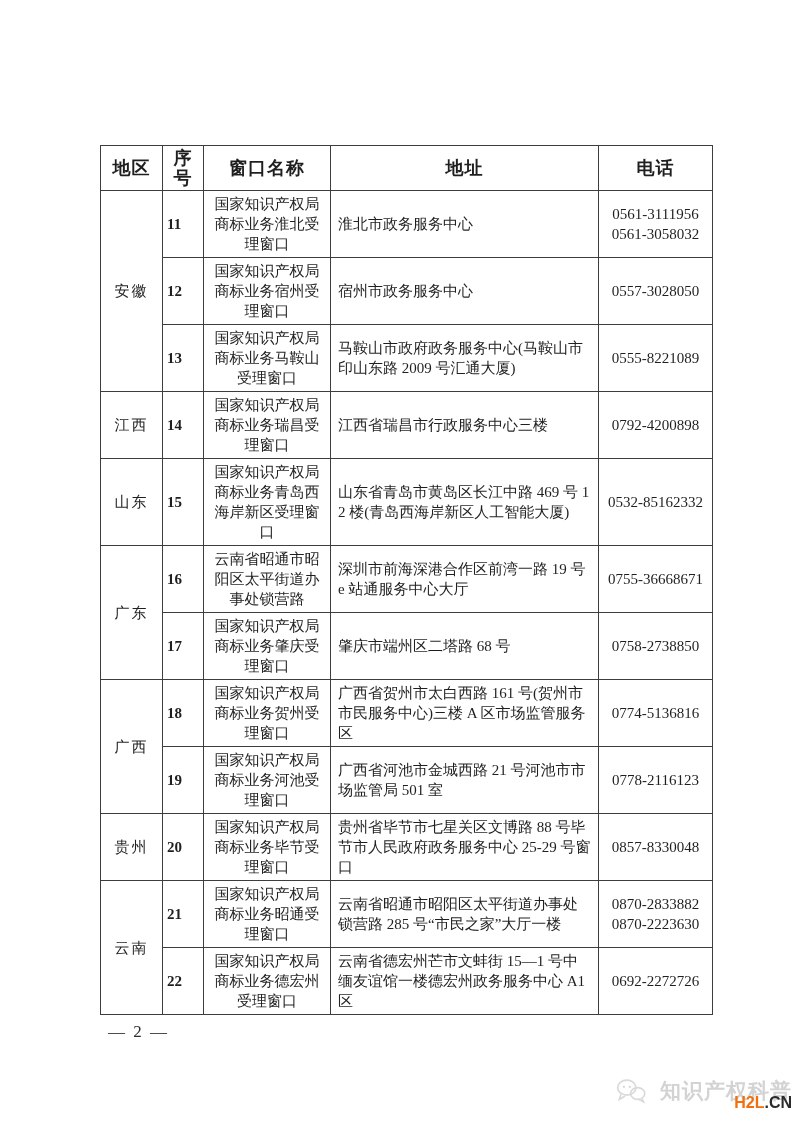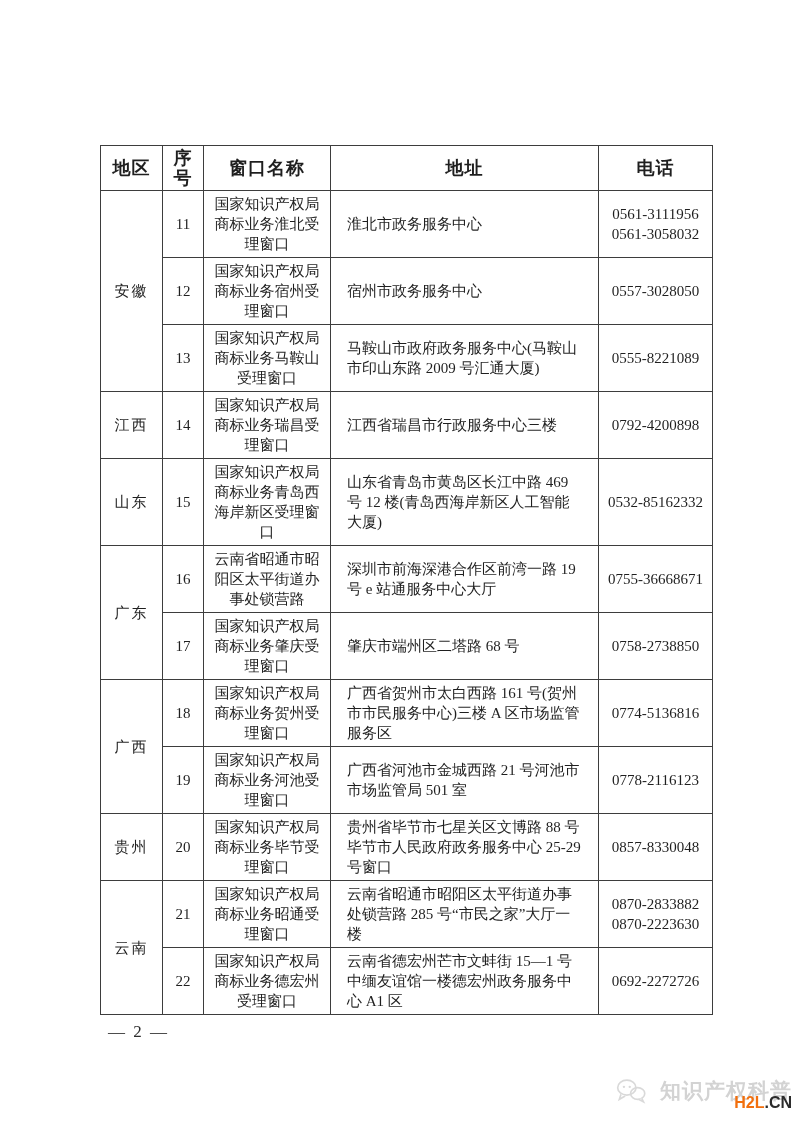--- a/index.html
+++ b/index.html
@@ -35,23 +35,23 @@
   .win-table thead th{
     font-family:"Liberation Sans","DejaVu Sans",sans-serif;
     font-weight:700;
     font-size:18px;
     text-align:center;
     height:22px;
     padding:2px 2px;
     letter-spacing:1px;
   }
   .win-table td.region-cell{text-align:center;letter-spacing:2px;}
-  .win-table td.index-cell{text-align:center;}
+  .win-table td.index-cell{text-align:left;font-weight:bold;}
   .win-table td.window-cell{text-align:center;height:56px;}
-  .win-table td.address-cell{text-align:left;padding:3px 16px;}
+  .win-table td.address-cell{text-align:left;padding:3px 7px;}
   .win-table td.phone-cell{text-align:center;padding:3px 6px;}
   .page-number{
     position:absolute;
     left:108px;top:1022px;
     font-size:17px;
     letter-spacing:2px;
     color:#2d2d2d;
   }
   .watermark{
     position:absolute;

